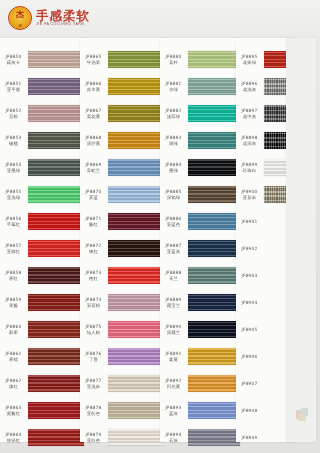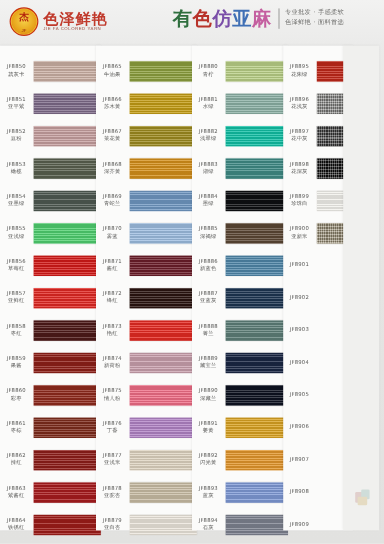--- a/index.html
+++ b/index.html
@@ -119,33 +119,25 @@
 <div id="card">
 
   <div id="header">
 
     <div id="logo-wrap">
       <div id="logo-mark">
         <div class="lg-glyph">杰</div>
         <div class="lg-sub">JF</div>
       </div>
       <div id="logo-text">
-        <div id="logo-cn">色泽鲜艳</div>
+        <div id="logo-cn">手感柔软</div>
         <div id="logo-en">JIE FA COLORED YARN</div>
       </div>
     </div>
 
-    <div id="title-wrap">
-      <div id="title-cn"><span>有</span><span>色</span><span>仿</span><span>亚</span><span>麻</span></div>
-      <div id="title-rule"></div>
-      <div id="tagline">
-        <div>专业批发 · 手感柔软</div>
-        <div>色泽鲜艳 · 面料首选</div>
-      </div>
-    </div>
 
   </div>
 
   <div id="columns-host">
       <div class="col" style="left: 0px; width: 84px; height: 404px;">
         <div class="col-inner">
           <div class="row" style="position: absolute; left: 0px; right: 0px; top: 8px; height: 27px;">
             <div class="lbl">
               <div class="code">JF8850</div>
               <div class="cname">藕灰卡</div>

